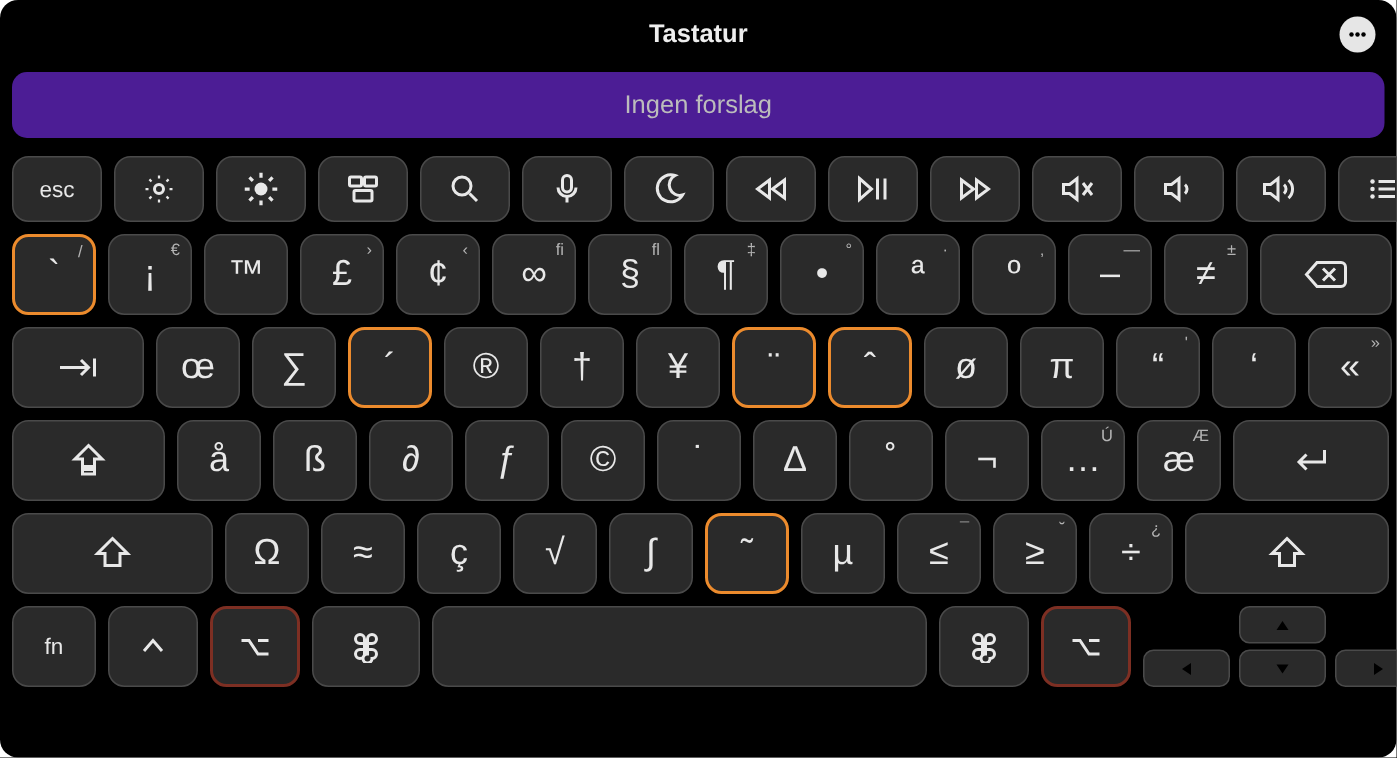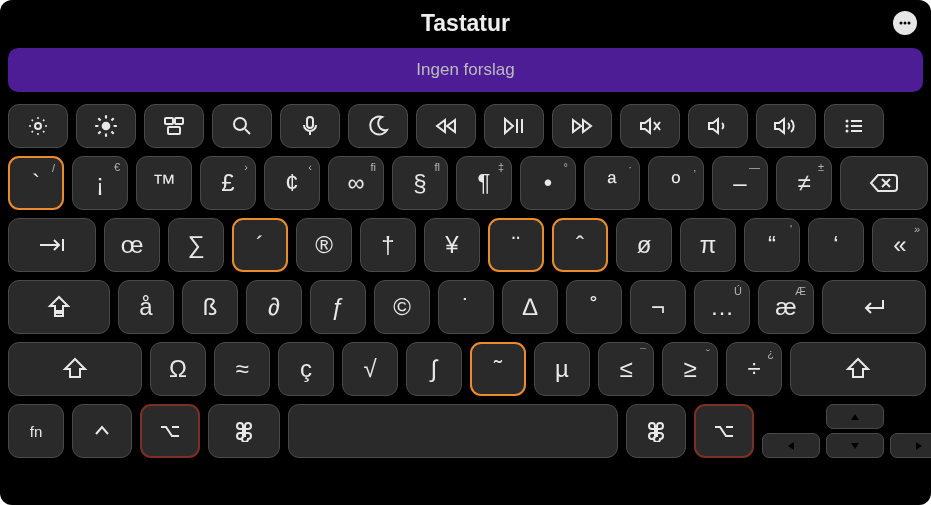--- a/index.html
+++ b/index.html
@@ -35,21 +35,21 @@
     display: flex; align-items: center; justify-content: center;
     color: #e6e6e6;
     cursor: pointer;
   }
   .tb-title {
     position: absolute;
     left: 0; right: 0;
     text-align: center;
     color: #eee;
     font-weight: 600;
-    font-size: 23px;
+    font-size: 17px;
     pointer-events: none;
   }
   .more-circle {
     width: 24px; height: 24px;
     border-radius: 50%;
     background: #e6e6e6;
     display: flex; align-items: center; justify-content: center;
     color: #111;
   }
 
@@ -173,20 +173,23 @@
     </div>
   </div>
 
   <div class="suggestion-bar">
     <span>Ingen forslag</span>
   </div>
 
   <div class="kb">
 
     <div class="kb-row">
+      <div class="key fn-row w1b small-text">
+          <span>esc</span>
+        </div>
       <div class="key fn-row w1b">
           <svg width="24" height="24" viewBox="0 0 24 24">
             <circle cx="12" cy="12" r="3"></circle>
             <path d="M12 3v2M12 19v2M3 12h2M19 12h2M5.6 5.6l1.4 1.4M17 17l1.4 1.4M5.6 18.4l1.4-1.4M17 7l1.4-1.4" stroke-width="1.5"></path>
           </svg>
         </div>
       <div class="key fn-row w1b">
           <svg width="26" height="26" viewBox="0 0 24 24">
             <circle cx="12" cy="12" r="4" class="filled"></circle>
             <path d="M12 2v3M12 19v3M2 12h3M19 12h3M4.9 4.9l2.1 2.1M17 17l2.1 2.1M4.9 19.1l2.1-2.1M17 7l2.1-2.1"></path>

